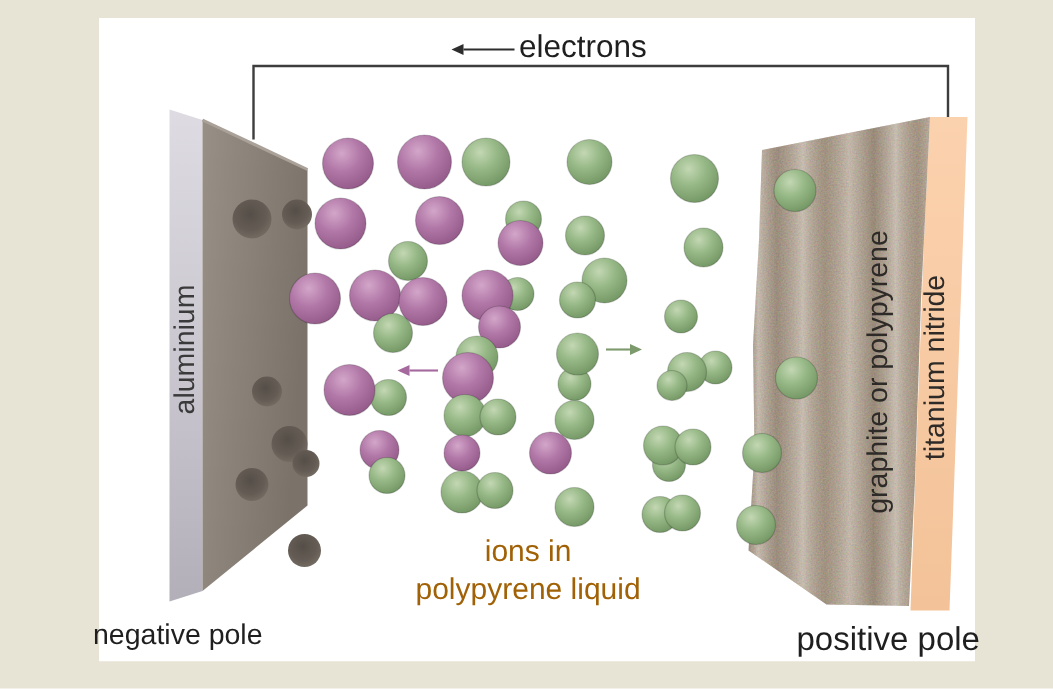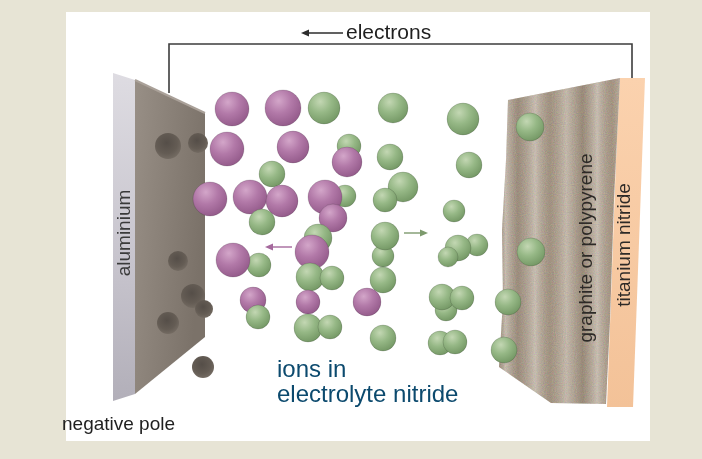--- a/index.html
+++ b/index.html
@@ -3,21 +3,21 @@
 <meta charset="utf-8">
 <style>
   html,body{margin:0;padding:0;background:#e7e4d5;}
   .stage{position:relative;width:702px;height:441px;overflow:hidden;
          font-family:"Liberation Sans",sans-serif;background:#e7e4d5;}
   .stage svg{position:absolute;left:0;top:0;}
   .lbl{position:absolute;color:#1f1f1f;white-space:nowrap;line-height:1.1;}
   .lbl-electrons{left:346px;top:20px;font-size:21px;}
   .lbl-neg{left:62px;top:414px;font-size:19px;}
   .lbl-pos{left:531px;top:414px;font-size:22px;}
-  .lbl-ions{left:277px;top:356px;font-size:24px;line-height:25px;color:#0c4a6e;}
+  .lbl-ions{left:277px;top:356px;font-size:20px;line-height:25px;color:#a16207;text-align:center;}
   .rot{position:absolute;transform:translate(-50%,-50%) rotate(-90deg);white-space:nowrap;}
   .lbl-alu{left:124px;top:233px;font-size:19px;color:#3a3a3a;}
   .lbl-gra{left:586px;top:248px;font-size:19px;color:#2d2a27;}
   .lbl-tin{left:624px;top:245px;font-size:19px;color:#2d2a27;}
 </style>
 </head>
 <body>
 
 <div class="stage">
   <svg id="svg-root" width="702" height="459" viewBox="0 0 702 459">
@@ -164,20 +164,21 @@
         </g>
         <g>
           <line x1="404" y1="233" x2="420" y2="233" stroke="#7d9a6d" stroke-width="1.4"></line>
           <polygon points="428,233 420,229.4 420,236.6" fill="#7d9a6d"></polygon>
         </g>
       </g>
   </svg>
 
   <div class="lbl lbl-electrons">electrons</div>
   <div class="lbl lbl-neg">negative pole</div>
+  <div class="lbl lbl-pos">positive pole</div>
   <div class="lbl lbl-ions">
     <div>ions in</div>
-    <div>electrolyte nitride</div>
+    <div>polypyrene liquid</div>
   </div>
   <div class="rot lbl-alu">aluminium</div>
   <div class="rot lbl-gra">graphite or polypyrene</div>
   <div class="rot lbl-tin">titanium nitride</div>
 </div>
 
 </body></html>

